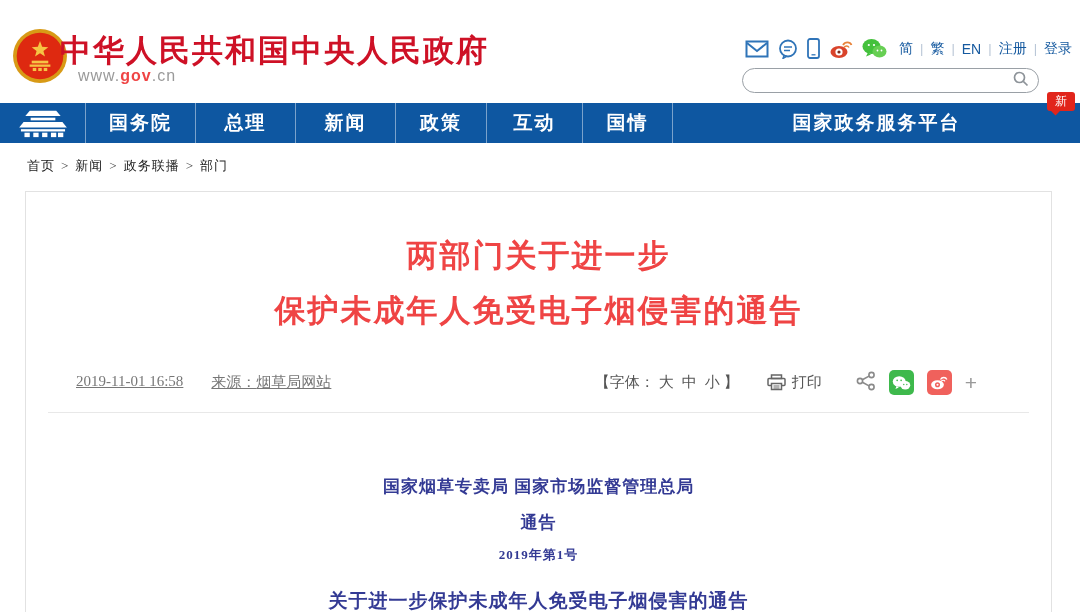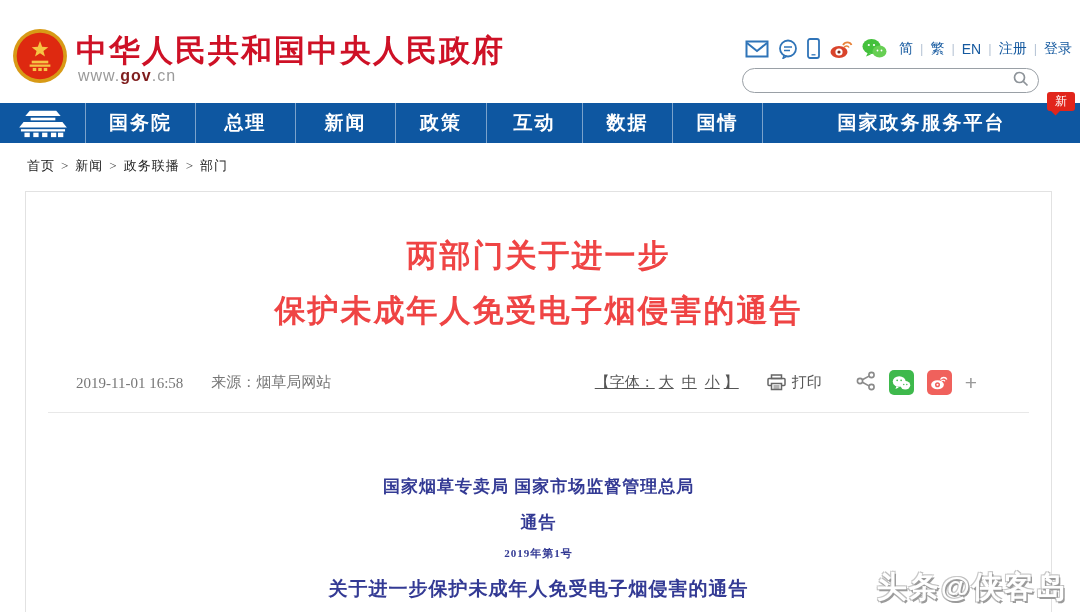--- a/index.html
+++ b/index.html
@@ -5,25 +5,25 @@
   * { margin:0; padding:0; box-sizing:border-box; }
   html,body { background:#ffffff; }
   #screen {
     position:relative; width:1080px; height:612px; background:#fff;
     overflow:hidden; font-family:"Liberation Sans", sans-serif;
   }
 
   
   .emblem { position:absolute; left:12px; top:28px; width:56px; height:56px; }
   .site-title {
-    position:absolute; left:76px; top:30px; font-size:31px; font-weight:bold;
+    position:absolute; left:60px; top:30px; font-size:31px; font-weight:bold;
     color:#ce1126; letter-spacing:2px; white-space:nowrap;
   }
   .site-url { position:absolute; left:78px; top:67px; font-size:16px; color:#9a9a9a; letter-spacing:1px; }
-  .site-url .gov { color:#7f1d1d; font-weight:bold; }
+  .site-url .gov { color:#ef4444; font-weight:bold; }
 
   .top-row { position:absolute; left:745px; top:38px; width:294px; display:flex; align-items:center; }
   .top-icons { display:flex; align-items:center; gap:9px; }
   .top-icons svg { display:block; }
   .lang-links { display:flex; align-items:center; margin-left:12px; font-size:14px; color:#15599f; white-space:nowrap; }
   .lang-links a { color:#15599f; text-decoration:none; cursor:pointer; }
   .lang-sep { color:#b9c6d6; margin:0 7px; font-size:13px; }
 
   .search-box {
     position:absolute; left:742px; top:68px; width:297px; height:25px;
@@ -75,42 +75,42 @@
   }
   .article-title {
     margin-top:36px; text-align:center; font-size:31px; line-height:55px;
     color:#ef4444; font-weight:bold; letter-spacing:2px;
   }
   .meta-row {
     margin-top:32px; display:flex; justify-content:space-between; align-items:center;
     padding:0 74px 0 50px; font-family:"Liberation Serif", serif;
     font-size:15px; color:#777;
   }
-  .meta-left { display:flex; align-items:flex-end; }
+  .meta-left { display:flex; align-items:flex-start;text-decoration:underline; }
   .meta-source-label { margin-left:28px; }
   .meta-right { display:flex; align-items:center; color:#555; }
-  .font-size-links { display:flex; align-items:center;text-decoration:underline; }
+  .font-size-links { display:flex; align-items:center; }
   .font-size-links a { color:#555; text-decoration:none; margin:0 4px; cursor:pointer; }
   .print-group { display:flex; align-items:center; margin-left:28px; cursor:pointer; }
   .print-group span { margin-left:6px;text-align:center; }
   .share-group { display:flex; align-items:center; gap:13px; margin-left:34px; }
   .share-tile { width:25px; height:25px; border-radius:5px; display:flex; align-items:center; justify-content:center; cursor:pointer; }
   .tile-wechat { background:#3eb94c; }
   .tile-weibo { background:#f0615c; }
   .share-plus { font-size:21px; color:#999; font-family:"Liberation Sans", sans-serif; cursor:pointer; line-height:21px; }
 
   .meta-divider { margin:17px 22px 0 22px; border-top:1px solid #e8e8e8; }
 
   .article-body {
     margin-top:62px; text-align:center; color:#333a94; font-weight:bold;
     font-family:"Liberation Serif", serif; letter-spacing:1px;
   }
   .body-line1 { font-size:17px; margin-bottom:13px; }
   .body-line2 { font-size:17px; margin-bottom:12px; }
-  .body-line3 { font-size:11px; margin-bottom:15px; }
+  .body-line3 { font-size:13px; margin-bottom:24px; }
   .body-line4 { font-size:19px; }
 
   
   .watermark {
     position:absolute; right:12px; top:567px; font-size:30px; font-weight:bold;
     color:#ffffff; letter-spacing:2px; z-index:10;
     text-shadow: 1.5px 1.5px 0 #9b9b9b, -1px -1px 0 #c9c9c9, 1px -1px 0 #bdbdbd, -1px 1px 0 #bdbdbd;
   }
 </style>
 </head>
@@ -210,21 +210,20 @@
         <rect x="29" y="28" width="6" height="5" fill="#fff"></rect>
         <rect x="39" y="28" width="6" height="5" fill="#fff"></rect>
         <rect x="47" y="28" width="6" height="5" fill="#fff"></rect>
       </svg>
     </div>
     <div class="nav-cell w-110">国务院</div>
     <div class="nav-cell w-100">总理</div>
     <div class="nav-cell w-100">新闻</div>
     <div class="nav-cell w-91">政策</div>
     <div class="nav-cell w-96">互动</div>
-    <div class="nav-cell w-90">数据</div>
     <div class="nav-cell w-90">国情</div>
     <div class="nav-cell w-flex">国家政务服务平台</div>
   </div>
   <div class="new-badge">新</div>
 
   <div class="breadcrumb">
     <a>首页</a><span class="crumb-sep">&gt;</span><a>新闻</a><span class="crumb-sep">&gt;</span><a>政务联播</a><span class="crumb-sep">&gt;</span><a>部门</a>
   </div>
 
   <div class="content-box">
@@ -293,15 +292,14 @@
     <div class="meta-divider"></div>
 
     <div class="article-body">
       <div class="body-line1">国家烟草专卖局 国家市场监督管理总局</div>
       <div class="body-line2">通告</div>
       <div class="body-line3">2019年第1号</div>
       <div class="body-line4">关于进一步保护未成年人免受电子烟侵害的通告</div>
     </div>
   </div>
 
-  <div class="watermark">头条@侠客岛</div>
 
 </div>
 
 </body></html>

